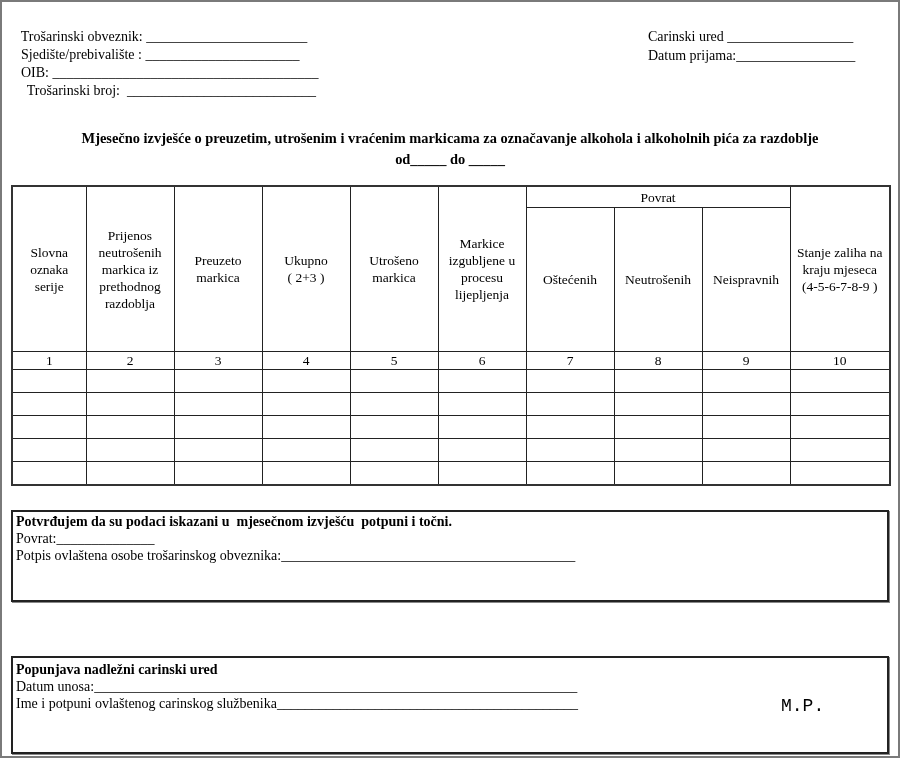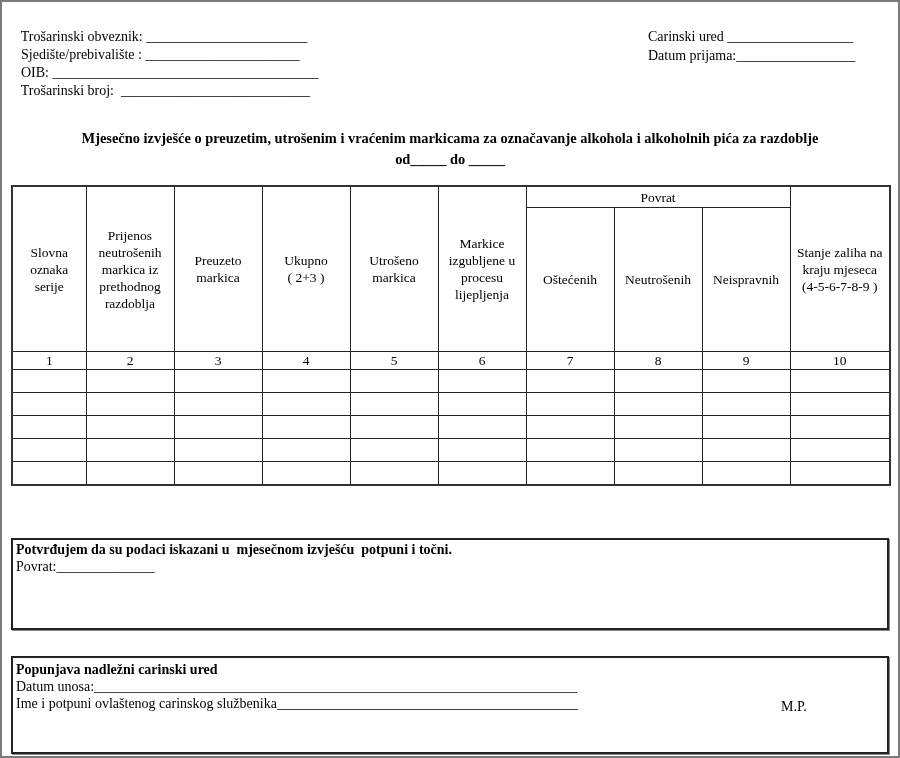--- a/index.html
+++ b/index.html
@@ -22,37 +22,37 @@
   .hdr-tall { height: 164px; }
   .povrat { height: 20px; font-size: 15px; }
   .sub { height: 142px; }
   .num td { height: 16px; font-size: 14px; line-height: 16px; border-top: 2px solid #111; border-bottom: 2px solid #111; }
   .drow td { height: 22px; border-top: 1px solid #888; border-bottom: 1px solid #888; }
 
   .box { position: absolute; left: 11px; width: 874px; border: 2px solid #222;
          box-shadow: 1px 1px 0 #888; font-size: 14px; line-height: 17px; }
   .box .ln { display: block; padding-left: 3px; white-space: pre; }
   .box .ln.b { font-weight: bold; }
-  .mp { position: absolute; font-size: 14px; }
+  .mp { position: absolute; font-size: 18px; font-family: Liberation Mono, monospace; }
 </style>
 </head>
 <body>
 
 <div class="frame"></div>
 
 <div class="abs field" style="left:14px; top:10px;">
   <span>Trošarinski obveznik:</span><span> _______________________</span>
 </div>
 <div class="abs field" style="left:14px; top:28px;">
   <span>Sjedište/prebivalište :</span><span> ______________________</span>
 </div>
 <div class="abs field" style="left:14px; top:46px;">
   <span>OIB:</span><span> ______________________________________</span>
 </div>
-<div class="abs field" style="left:14px; top:64px;">
+<div class="abs field" style="left:20px; top:64px;">
   <span>Trošarinski broj:</span><span>  ___________________________</span>
 </div>
 
 <div class="abs field" style="left:641px; top:10px;">
   <span>Carinski ured</span><span> __________________</span>
 </div>
 <div class="abs field" style="left:641px; top:29px;">
   <span>Datum prijama:</span><span>_________________</span>
 </div>
 
@@ -170,23 +170,24 @@
         <td></td>
         <td></td>
         <td></td>
         <td></td>
         <td></td>
         <td></td>
   </tr>
 </tbody>
   </table>
 
-<div class="box" style="top:538px; height:87px; padding-top:1px;">
+<div class="box" style="top:510px; height:87px; padding-top:1px;">
   <span class="ln b">Potvrđujem da su podaci iskazani u  mjesečnom izvješću  potpuni i točni.</span>
   <span class="ln">Povrat:______________</span>
+  <span class="ln">Potpis ovlaštena osobe trošarinskog obveznika:__________________________________________</span>
 </div>
 
 <div class="box" style="top:656px; height:91px; padding-top:3px;">
   <span class="ln b">Popunjava nadležni carinski ured</span>
   <span class="ln">Datum unosa:_____________________________________________________________________</span>
   <span class="ln">Ime i potpuni ovlaštenog carinskog službenika___________________________________________</span>
   <span class="mp" style="left:768px; top:40px;">M.P.</span>
 </div>
 
 </body></html>

